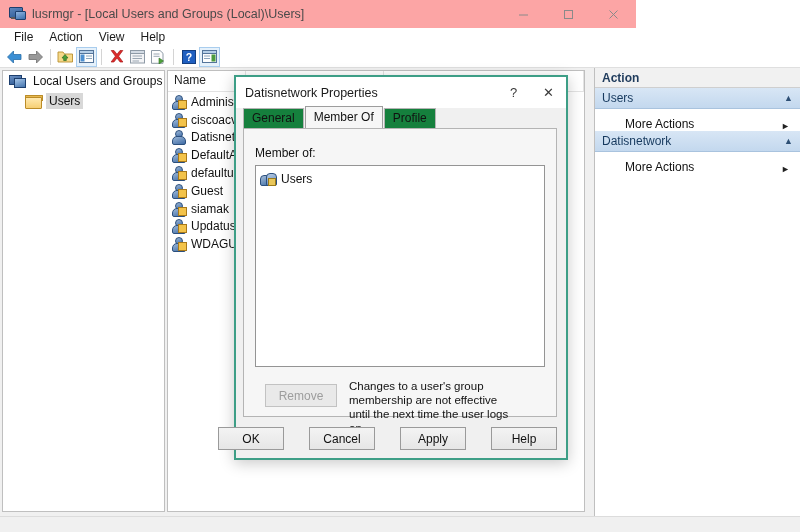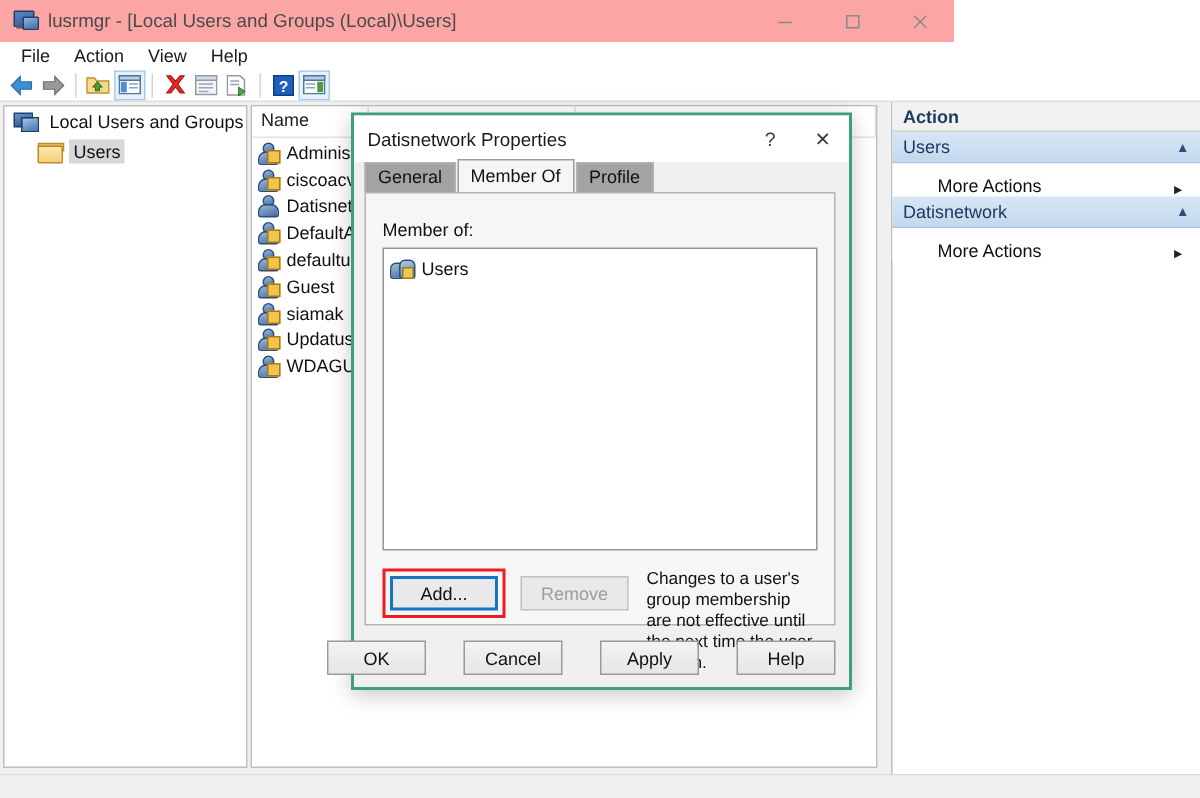--- a/index.html
+++ b/index.html
@@ -372,21 +372,21 @@
     display: flex;
     padding-left: 7px;
     height: 20px;
     position: relative;
     z-index: 2;
   }
   .tab {
     font-size: 12px;
     color: #111;
     padding: 2px 8px 3px 8px;
-    background: #a3a3a3;
+    background: #15803d;
     border: 1px solid #b4b4b4;
     border-bottom: none;
     margin-right: 1px;
     box-sizing: border-box;
     height: 20px;
     white-space: nowrap;
   }
   .tab.active {
     background: #f6f6f6;
     border-color: #9d9d9d;
@@ -758,23 +758,20 @@
             <div class="ic-group">
                 <div class="p1"></div>
                 <div class="p2"></div>
                 <div class="badge"></div>
               </div>
             <span>Users</span>
           </div>
         </div>
 
         <div class="btn-row">
-          <div class="redbox">
-            <div class="btn focused">Add...</div>
-          </div>
           <div class="btn disabled" style="margin-left:10px;margin-top:5px;">Remove</div>
           <div class="hint">Changes to a user's group membership are not effective until the next time the user logs on.</div>
         </div>
       </div>
 
       <div class="dlg-footer">
         <div class="btn">OK</div>
         <div class="btn">Cancel</div>
         <div class="btn">Apply</div>
         <div class="btn">Help</div>

